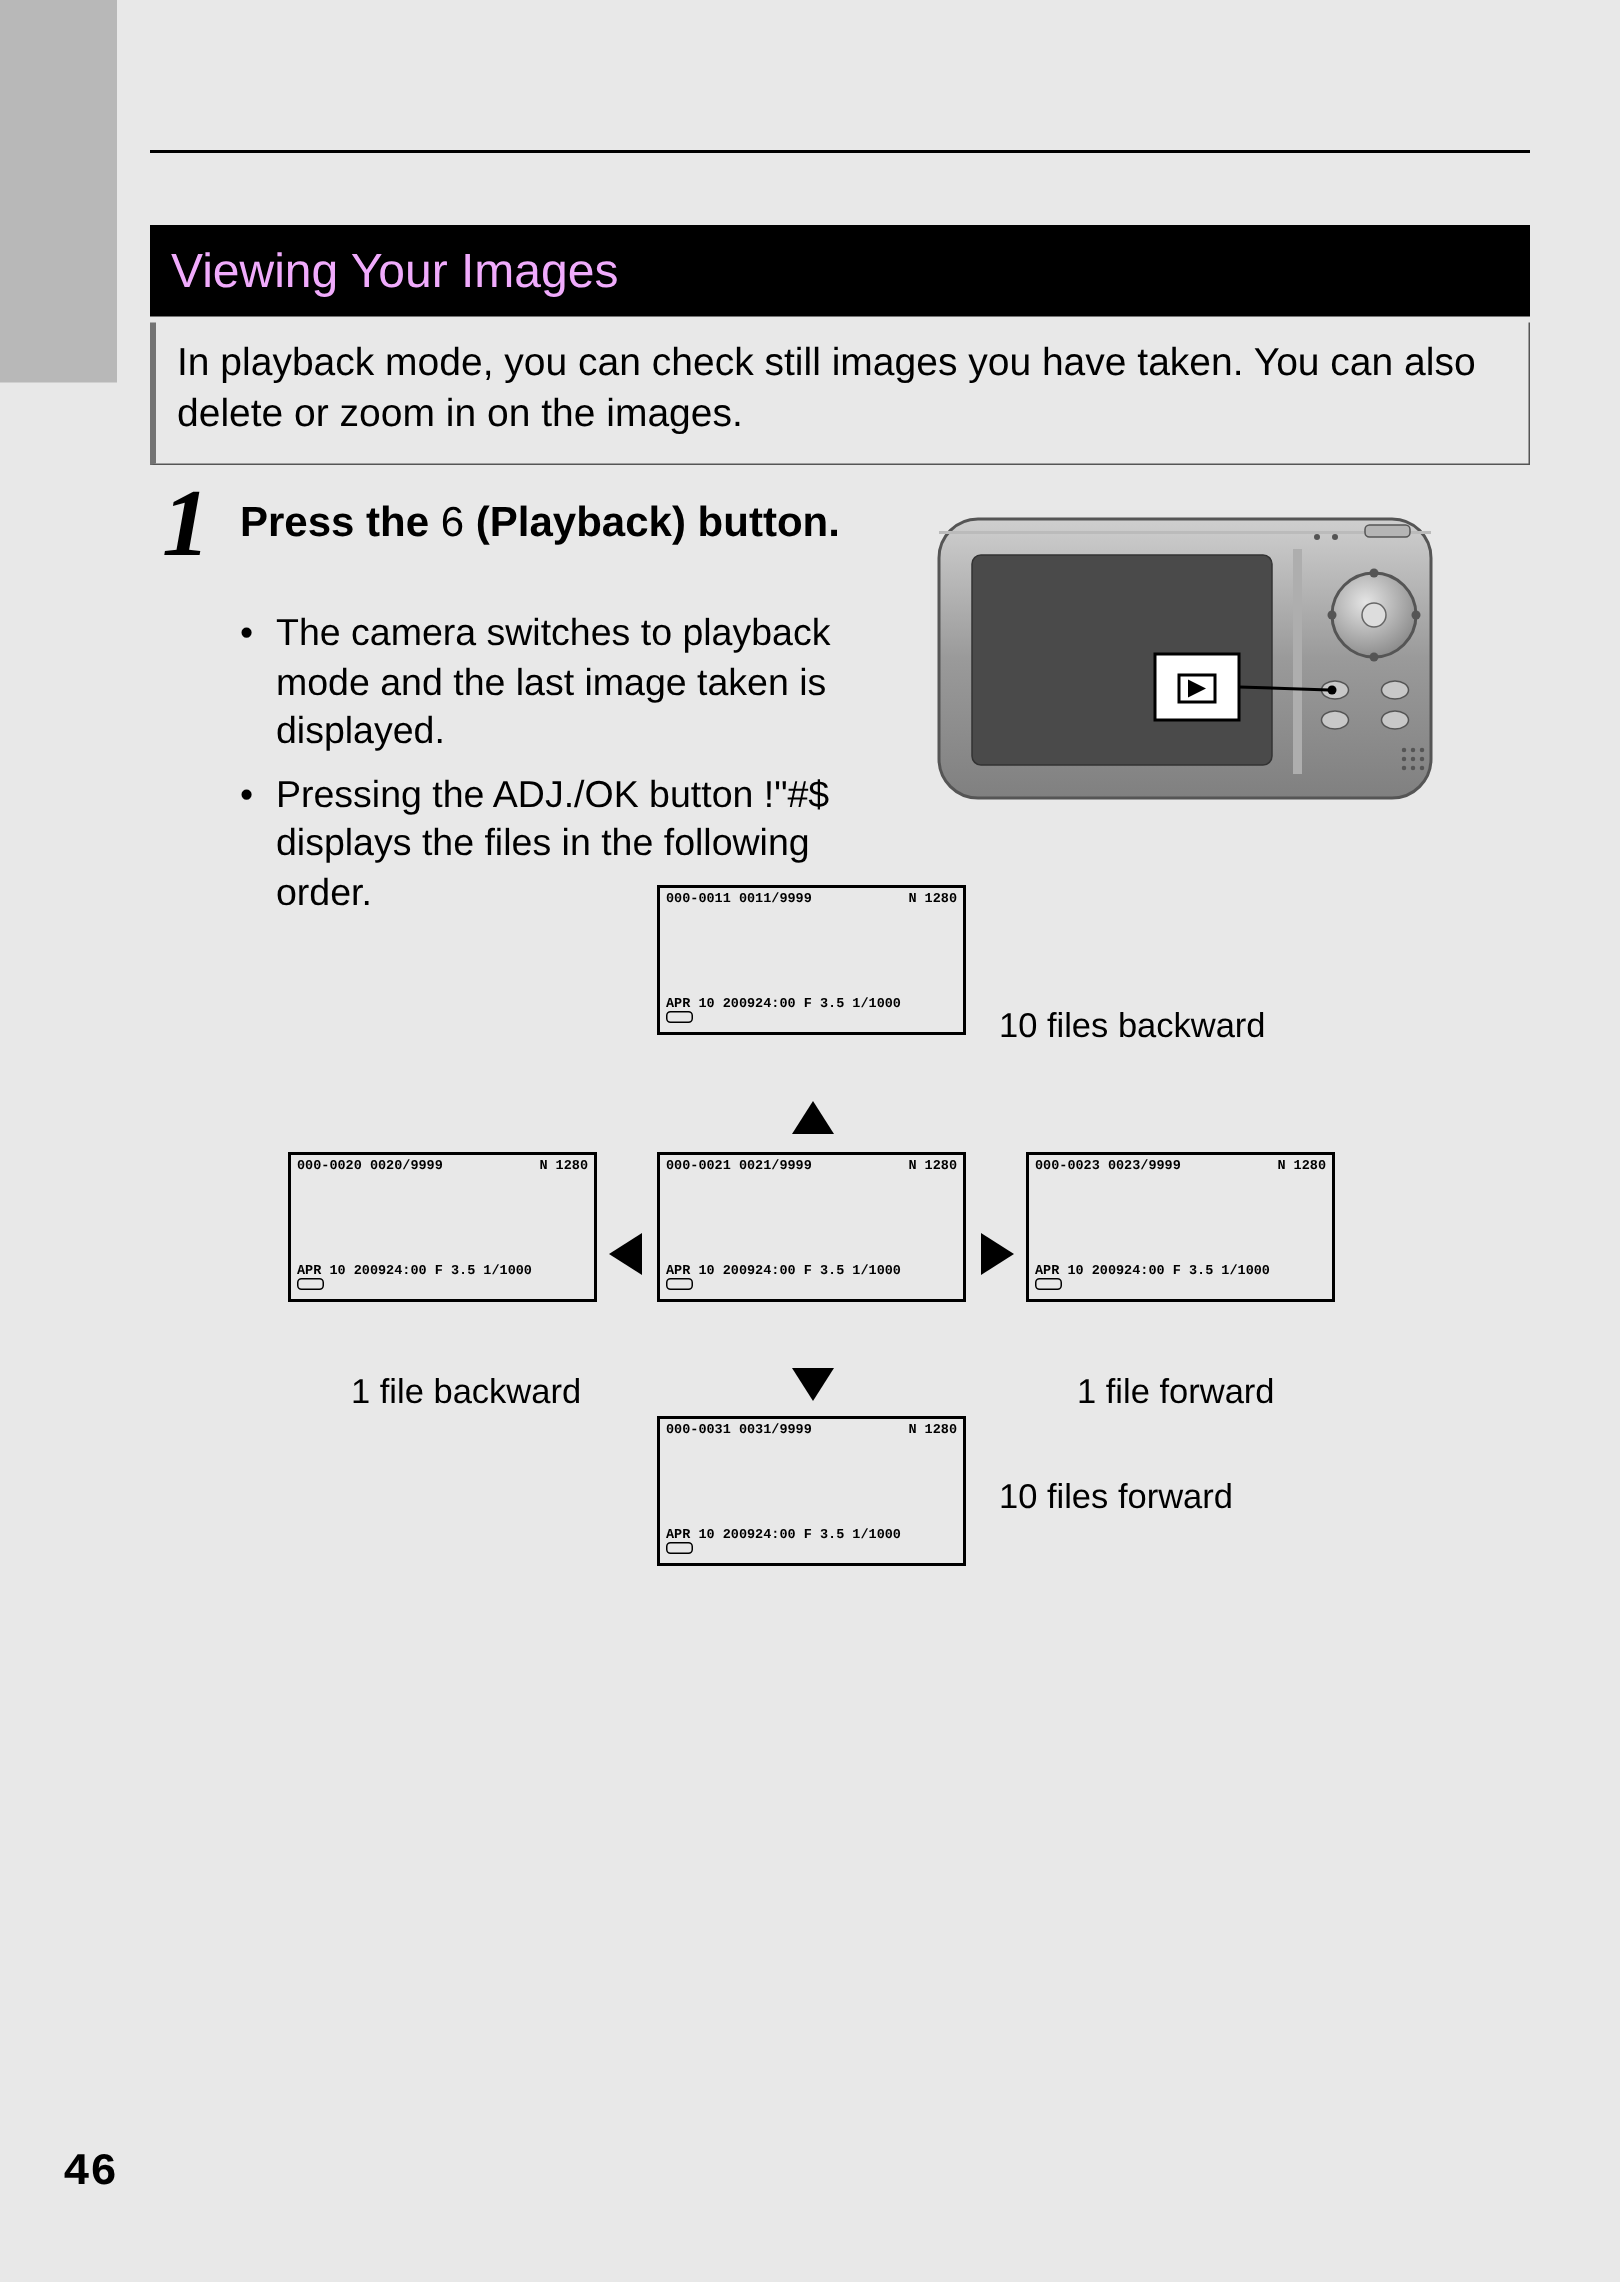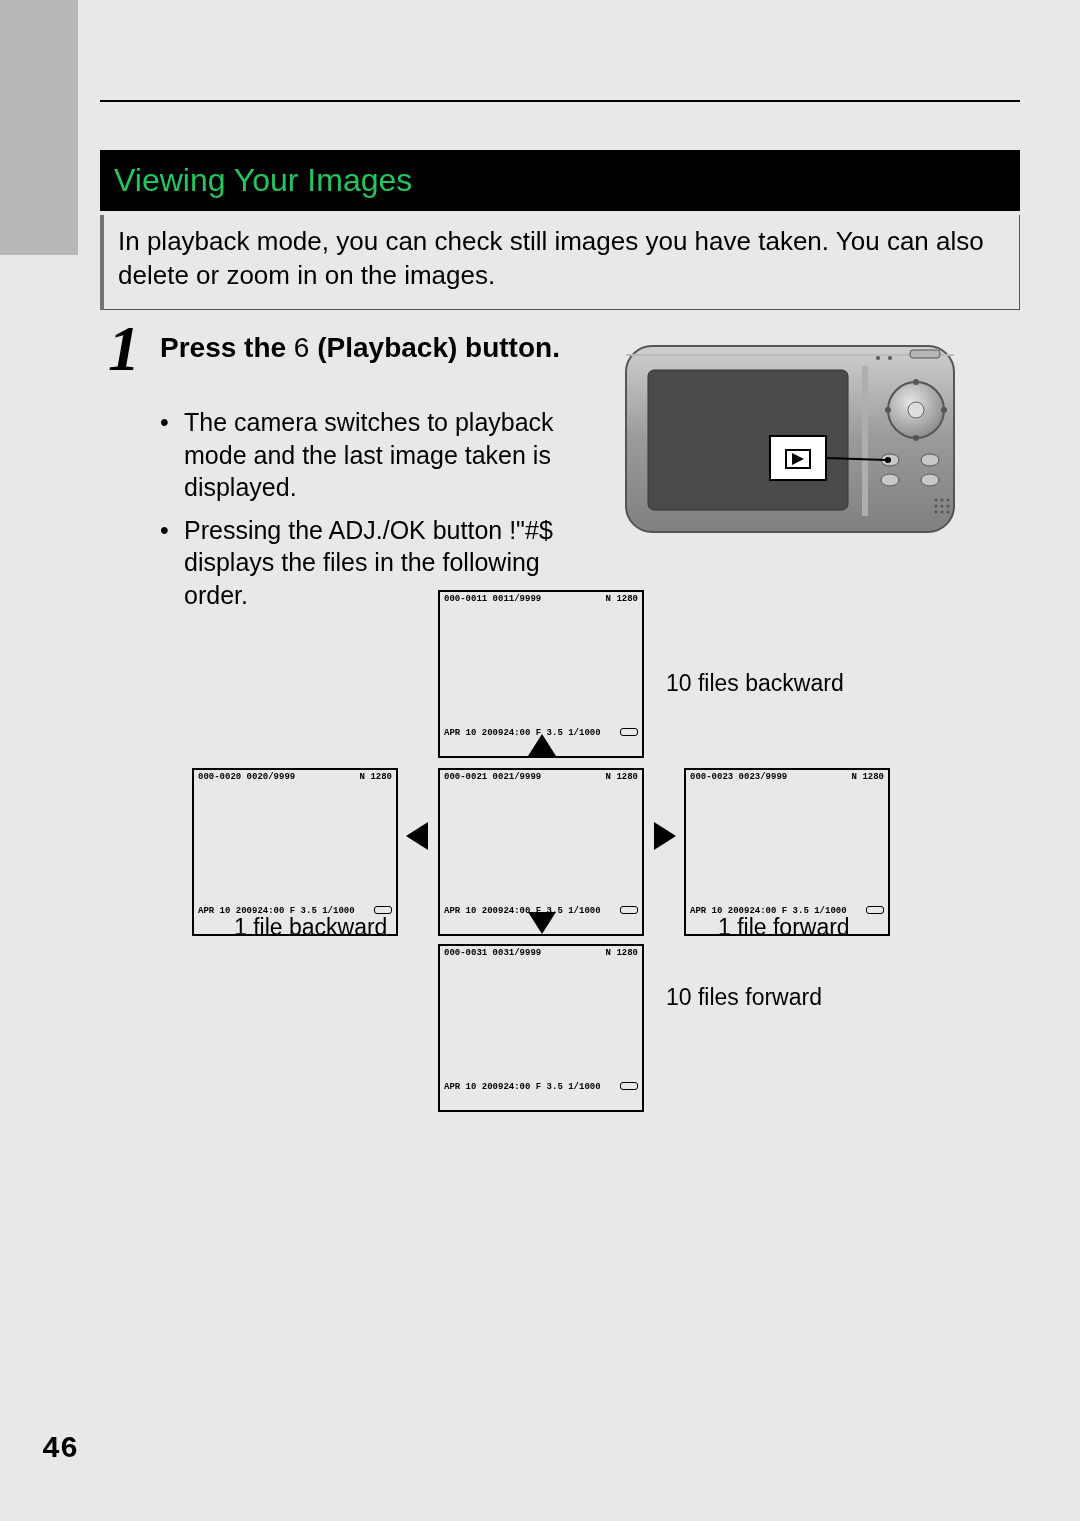--- a/index.html
+++ b/index.html
@@ -41,21 +41,21 @@
     right: 0;
     height: 2px;
     background: #000;
   }
   .section-bar {
     position: absolute;
     top: 150px;
     left: 22px;
     right: 0;
     background: #000;
-    color: #22c55e;
+    color: #f0abfc;
     font-size: 32px;
     padding: 12px 14px;
   }
   .intro-box {
     position: absolute;
     top: 215px;
     left: 22px;
     right: 0;
     border-left: 4px solid #737373;
     border-right: 1px solid #555;
@@ -110,37 +110,37 @@
   .diagram {
     position: absolute;
     top: 590px;
     left: 100px;
     width: 760px;
     height: 510px;
   }
   .thumb {
     position: absolute;
     width: 206px;
-    height: 168px;
+    height: 100px;
     border: 2px solid #000;
     background: #e8e8e8;
   }
   .thumb .row {
     position: absolute;
     font-family: "Courier New", monospace;
     font-size: 9px;
     font-weight: bold;
     left: 4px;
     right: 4px;
     white-space: nowrap;
     display: flex;
     justify-content: space-between;
   }
   .thumb .row.top { top: 2px; }
-  .thumb .row.bot { bottom: 18px; }
+  .thumb .row.bot { bottom: 6px; flex-direction: column; }
   .batt {
     display: inline-block;
     width: 18px;
     height: 8px;
     border: 1.5px solid #000;
     border-radius: 3px;
     position: relative;
     vertical-align: middle;
   }
   .d-label {

